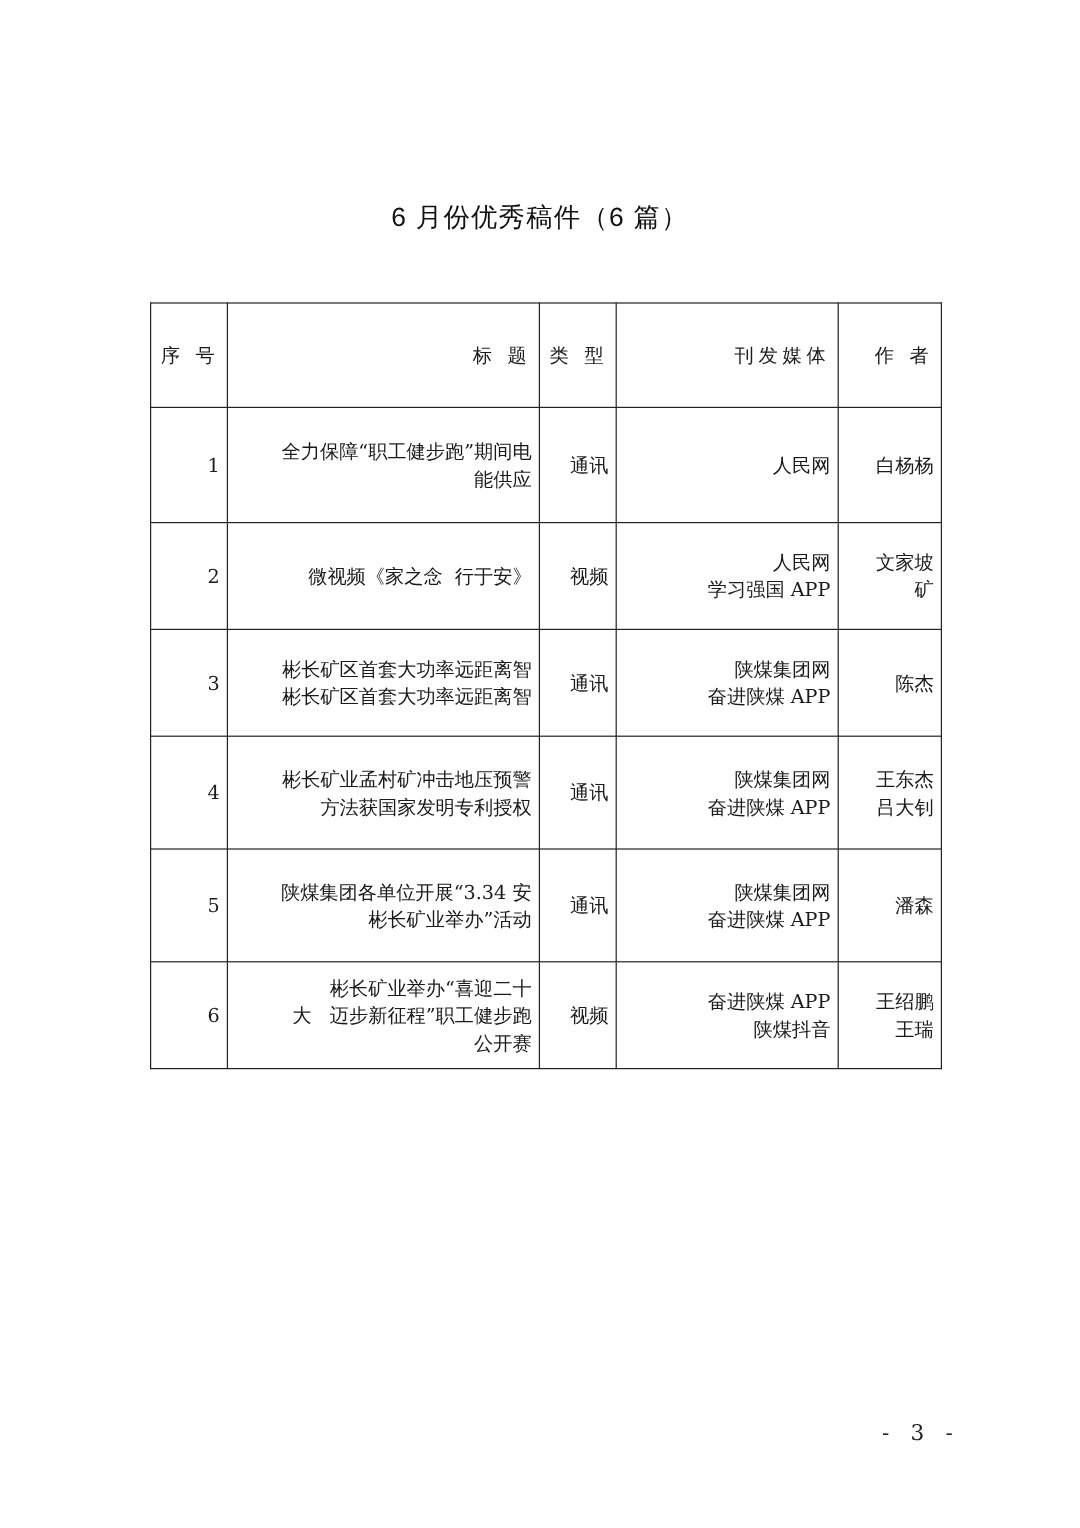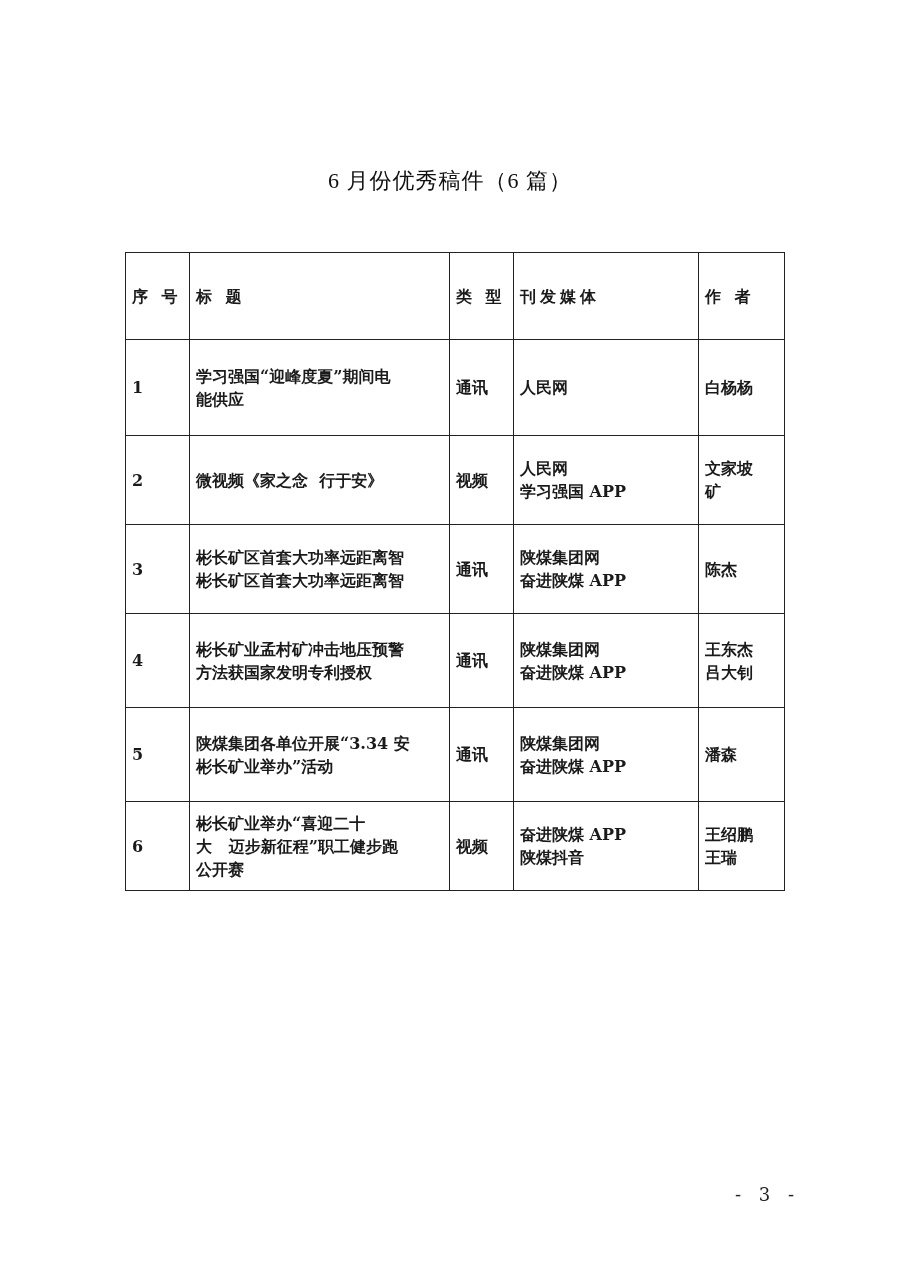--- a/index.html
+++ b/index.html
@@ -1,24 +1,24 @@
 <!DOCTYPE html>
 <html><head>
 <meta charset="utf-8">
 <style>
   html, body { margin: 0; padding: 0; background: #ffffff; }
   body { width: 900px; height: 1273px; position: relative; overflow: hidden;
          font-family: "DejaVu Serif", "Liberation Serif", serif; color: #1a1a1a; }
   .title { position: absolute; top: 166px; left: 0; width: 900px; text-align: center;
-           font-family: Liberation Serif, serif; font-size: 22px;
+           font-family: Liberation Sans, sans-serif; font-size: 22px;
            letter-spacing: 1px; color: #111; }
   table.grid { position: absolute; left: 125px; top: 252px; border-collapse: collapse;
                table-layout: fixed; width: 659px; }
-  table.grid td, table.grid th { border: 1.5px solid #222; text-align: left; vertical-align: middle;
-               font-size: 16px; line-height: 23px; padding: 0 6px; font-weight: bold; }
+  table.grid td, table.grid th { border: 1.5px solid #222; text-align: right; vertical-align: middle;
+               font-size: 16px; line-height: 23px; padding: 0 6px; font-weight: normal; }
   table.grid th { font-family: "DejaVu Sans", "Liberation Sans", sans-serif; font-size: 16px;
                   height: 86px; letter-spacing: 4px; }
   th.media-h { letter-spacing: 0; margin-top: 32px; }
   .col-no { width: 64px; } .col-title { width: 260px; } .col-type { width: 64px; }
   .col-media { width: 185px; } .col-author { width: 86px; }
   .line { display: block; white-space: pre; }
   .page-num { position: absolute; top: 1184px; left: 735px; font-size: 18px; color: #222;
               font-family: "DejaVu Serif", "Liberation Serif", serif; letter-spacing: 6px; }
 </style>
 </head>
@@ -40,21 +40,21 @@
       <th>标 题</th>
       <th>类 型</th>
       <th class="media-h">刊发媒体</th>
       <th>作 者</th>
     </tr>
   </thead>
   <tbody>
     <tr style="height:96px">
       <td>1</td>
       <td>
-        <span class="line">学习强国“迎峰度夏”期间电</span>
+        <span class="line">全力保障“职工健步跑”期间电</span>
         <span class="line">能供应</span>
       </td>
       <td>通讯</td>
       <td>
         <span class="line">人民网</span>
       </td>
       <td>
         <span class="line">白杨杨</span>
       </td>
     </tr>

